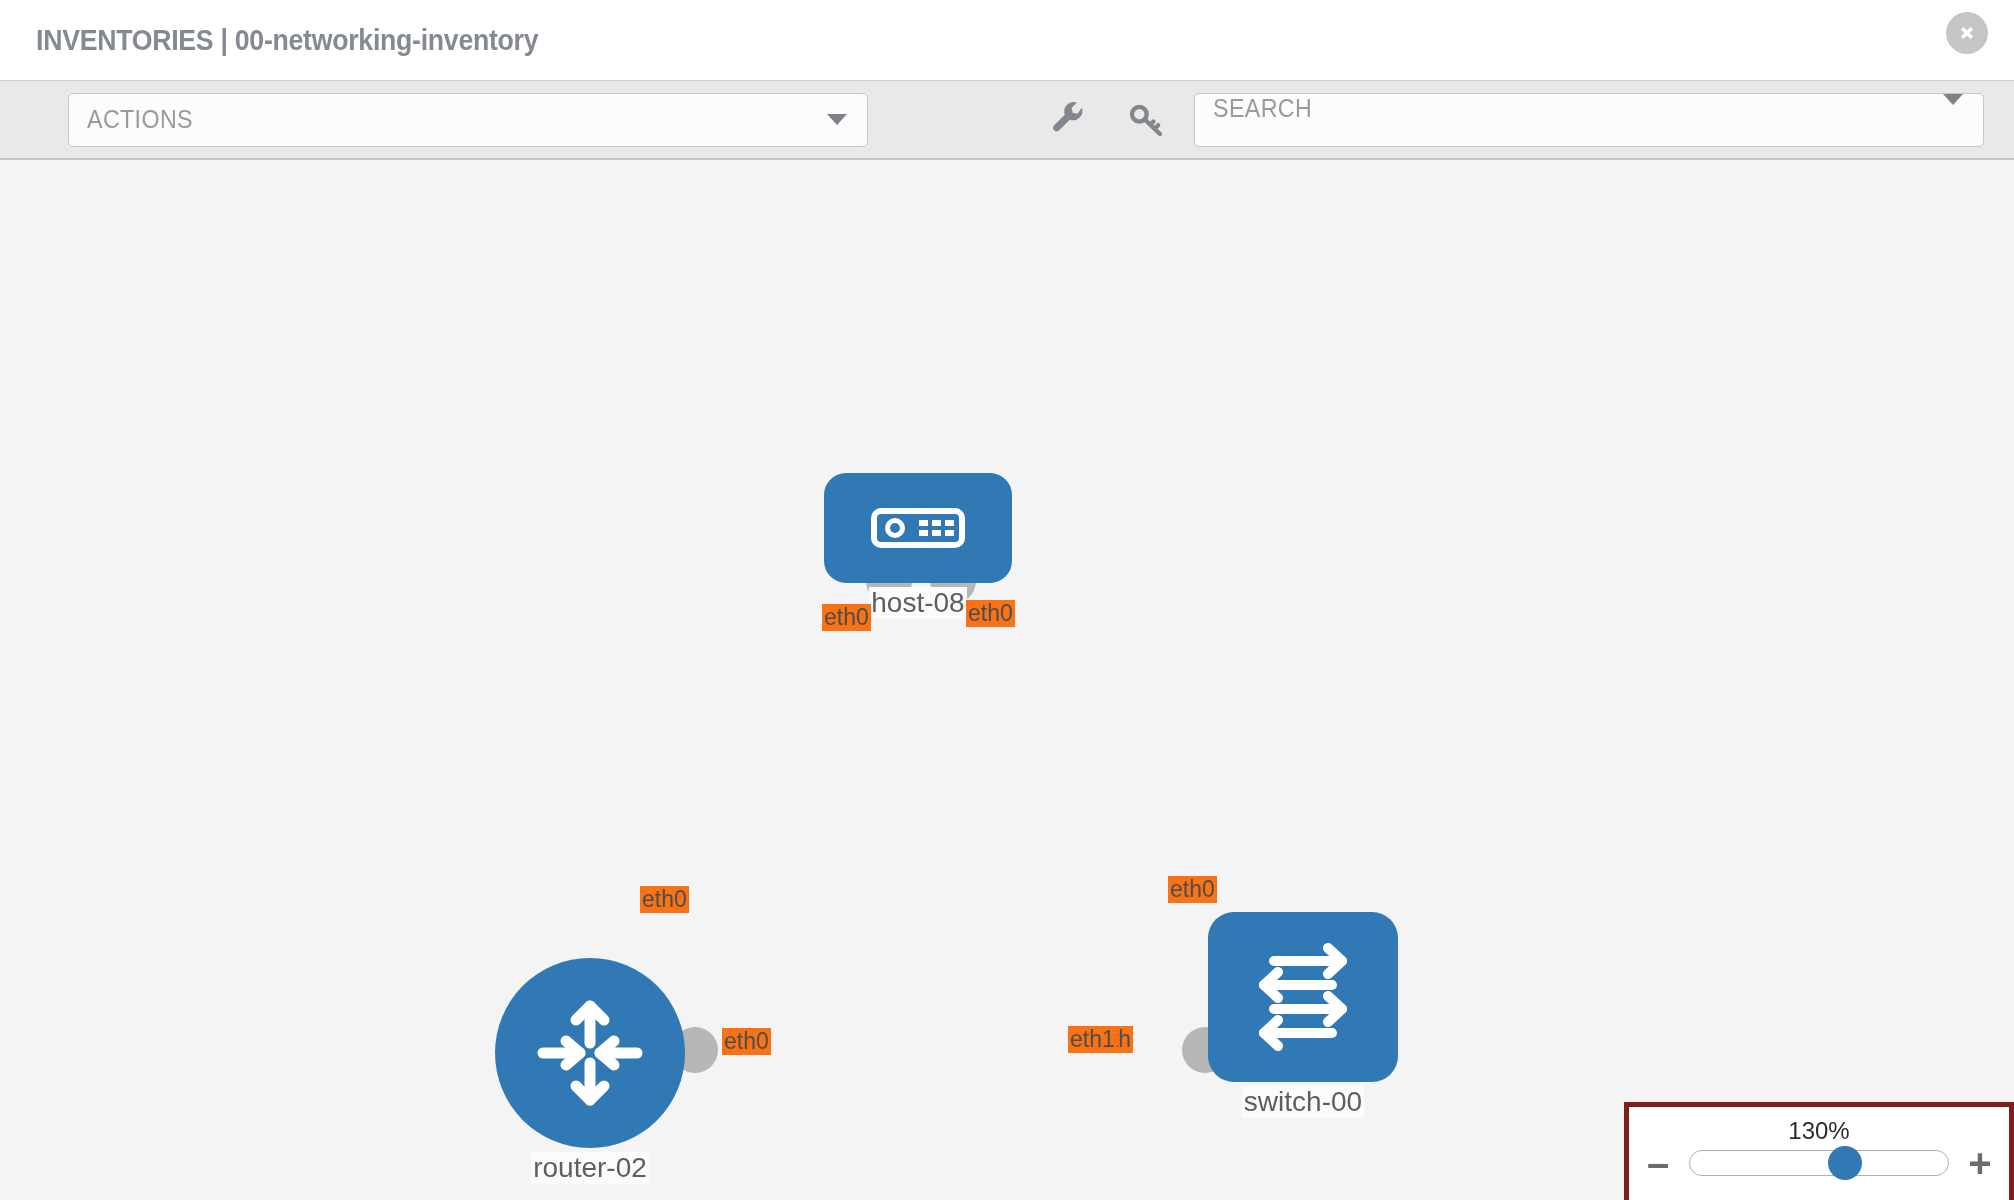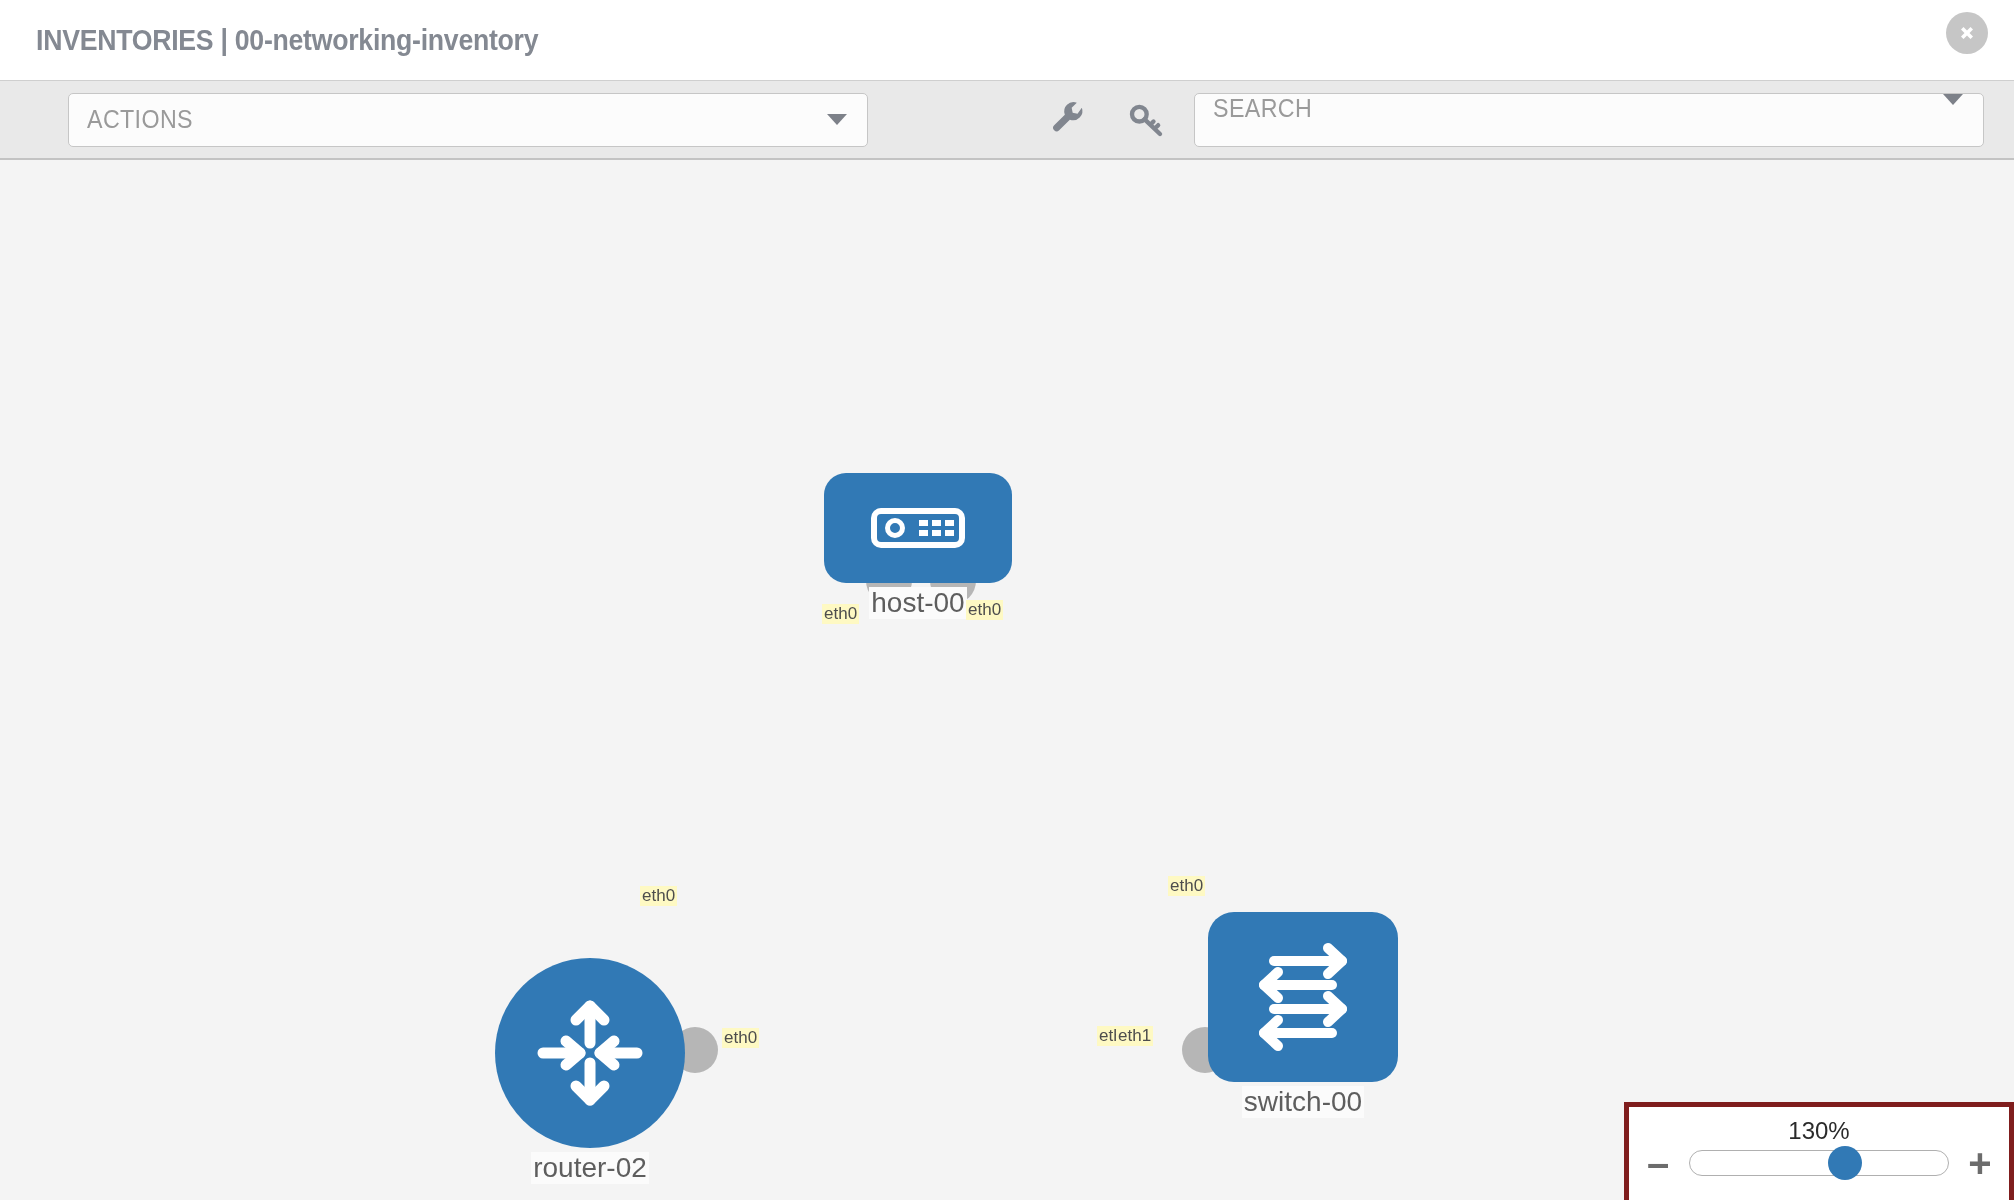--- a/index.html
+++ b/index.html
@@ -151,23 +151,23 @@
     position: absolute;
     width: 46px; height: 46px;
     border-radius: 50%;
     background: #b6b6b6;
     z-index: 2;
     cursor: pointer;
   }
 
   .edge-label {
     position: absolute;
-    font-size: 17px;
+    font-size: 23px;
     color: #4d4d4d;
-    background: #fef9c3;
+    background: #f97316;
     padding: 0 2px;
     white-space: nowrap;
     z-index: 5;
   }
 
   
   .zoom-panel {
     position: absolute;
     right: 0; bottom: 0;
     width: 390px; height: 108px;
@@ -278,21 +278,21 @@
         <rect x="3" y="5" width="88" height="34" rx="7" ry="7" fill="none" stroke="#ffffff" stroke-width="6"></rect>
         <circle cx="24" cy="22" r="7.5" fill="none" stroke="#ffffff" stroke-width="5"></circle>
         <rect x="48" y="14" width="9" height="6" fill="#ffffff"></rect>
         <rect x="61" y="14" width="9" height="6" fill="#ffffff"></rect>
         <rect x="74" y="14" width="9" height="6" fill="#ffffff"></rect>
         <rect x="48" y="24" width="9" height="6" fill="#ffffff"></rect>
         <rect x="61" y="24" width="9" height="6" fill="#ffffff"></rect>
         <rect x="74" y="24" width="9" height="6" fill="#ffffff"></rect>
       </svg>
     </div>
-    <div class="node-label">host-00</div>
+    <div class="node-label">host-08</div>
   </div>
 
   <div class="node" style="left:495px; top:798px;">
     <div class="node-shape shape-circle">
       <svg width="110" height="110" viewBox="0 0 110 110">
         <g stroke="#ffffff" stroke-width="11" stroke-linecap="round" stroke-linejoin="round" fill="none">
           <line x1="55" y1="8" x2="55" y2="45"></line>
           <polyline points="41,22 55,8 69,22"></polyline>
           <line x1="55" y1="102" x2="55" y2="65"></line>
           <polyline points="41,88 55,102 69,88"></polyline>
@@ -324,21 +324,21 @@
     </div>
     <div class="node-label">switch-00</div>
   </div>
 
   <div class="edge-label" style="left:822px; top:444px;">eth0</div>
   <div class="edge-label" style="left:966px; top:440px;">eth0</div>
   <div class="edge-label" style="left:640px; top:726px;">eth0</div>
   <div class="edge-label" style="left:1168px; top:716px;">eth0</div>
   <div class="edge-label" style="left:722px; top:868px;">eth0</div>
   <div class="edge-label" style="left:1097px; top:866px;">eth</div>
-  <div class="edge-label" style="left:1116px; top:866px;">eth1</div>
+  <div class="edge-label" style="left:1068px; top:866px;">eth1</div>
 
   <div class="zoom-panel">
     <div class="zoom-value">130%</div>
     <div class="zoom-row">
       <div class="zoom-minus">–</div>
       <div class="zoom-track">
         <div class="zoom-thumb"></div>
       </div>
       <div class="zoom-plus">+</div>
     </div>

